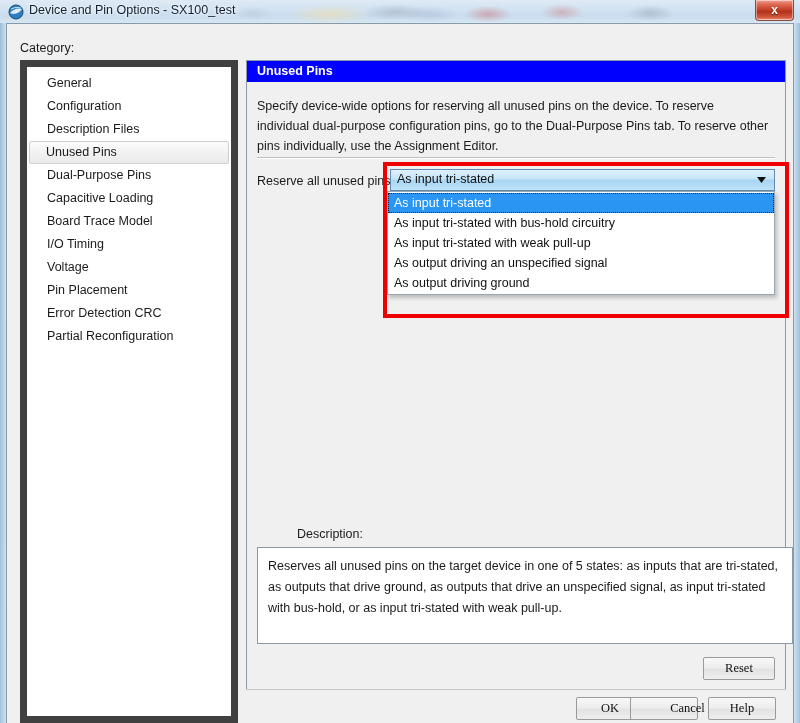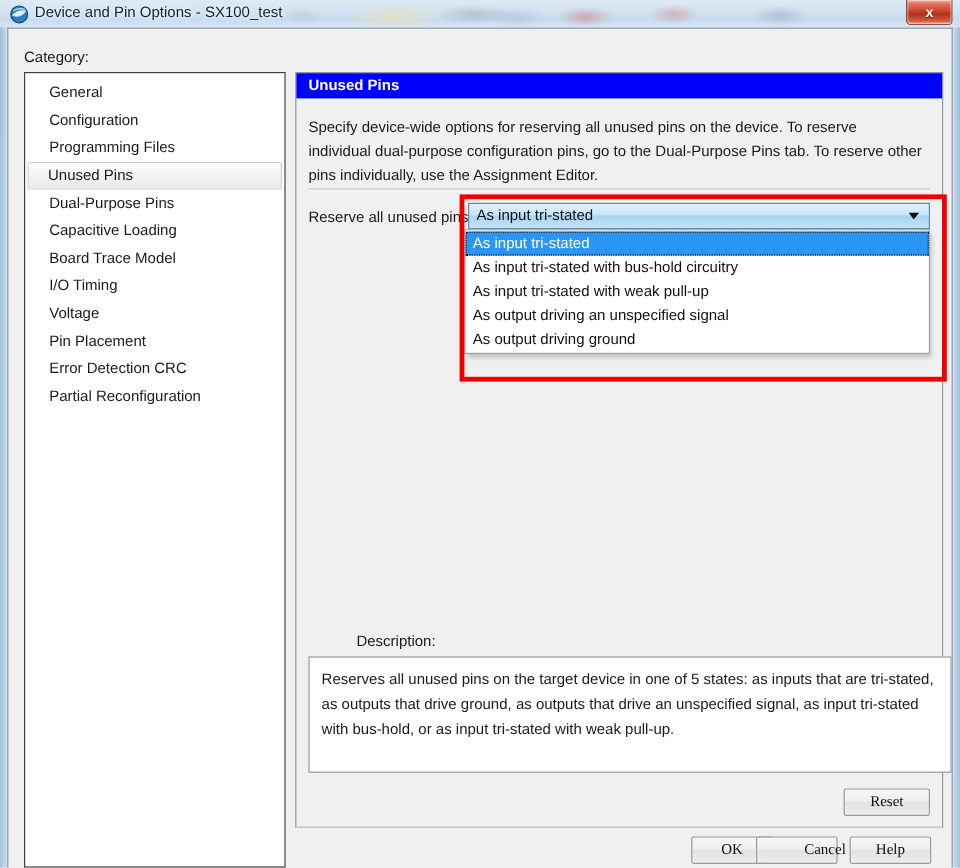--- a/index.html
+++ b/index.html
@@ -86,21 +86,21 @@
   
   #category-label {
     position: absolute; left: 20px; top: 41px;
     font-size: 12.5px; color: #1a1a1a;
   }
   #category-list {
     position: absolute;
     left: 20px; top: 60px;
     width: 218px; height: 663px;
     background: #ffffff;
-    border: 1px solid #404040;
+    border: 7px solid #404040;
     box-sizing: border-box;
     overflow: hidden;
     padding-top: 5px;
   }
   .cat-item {
     height: 23px;
     line-height: 23px;
     margin: 0 3px;
     padding-left: 17px;
     font-size: 12.5px;
@@ -294,21 +294,21 @@
   <div id="edge-left"></div>
   <div id="edge-right"></div>
 
   <div id="frame-outer"></div>
 
   <div id="category-label">Category:</div>
 
   <div id="category-list">
     <div class="cat-item">General</div>
     <div class="cat-item">Configuration</div>
-    <div class="cat-item">Programming Files</div>
+    <div class="cat-item">Description Files</div>
     <div class="cat-item selected">Unused Pins</div>
     <div class="cat-item">Dual-Purpose Pins</div>
     <div class="cat-item">Capacitive Loading</div>
     <div class="cat-item">Board Trace Model</div>
     <div class="cat-item">I/O Timing</div>
     <div class="cat-item">Voltage</div>
     <div class="cat-item">Pin Placement</div>
     <div class="cat-item">Error Detection CRC</div>
     <div class="cat-item">Partial Reconfiguration</div>
   </div>

